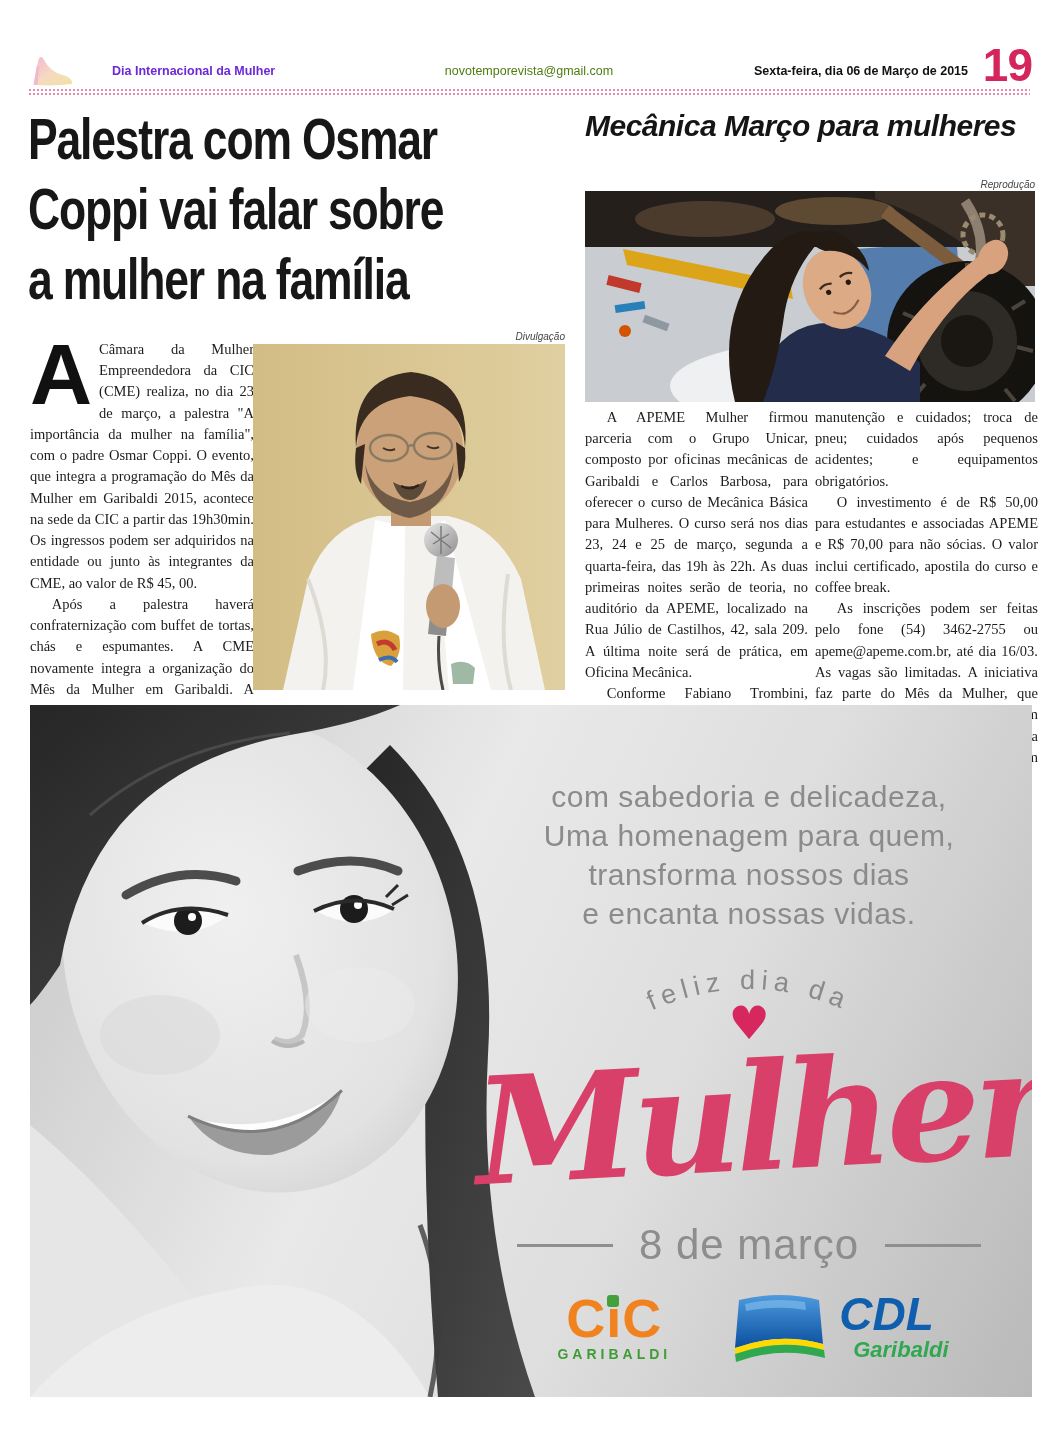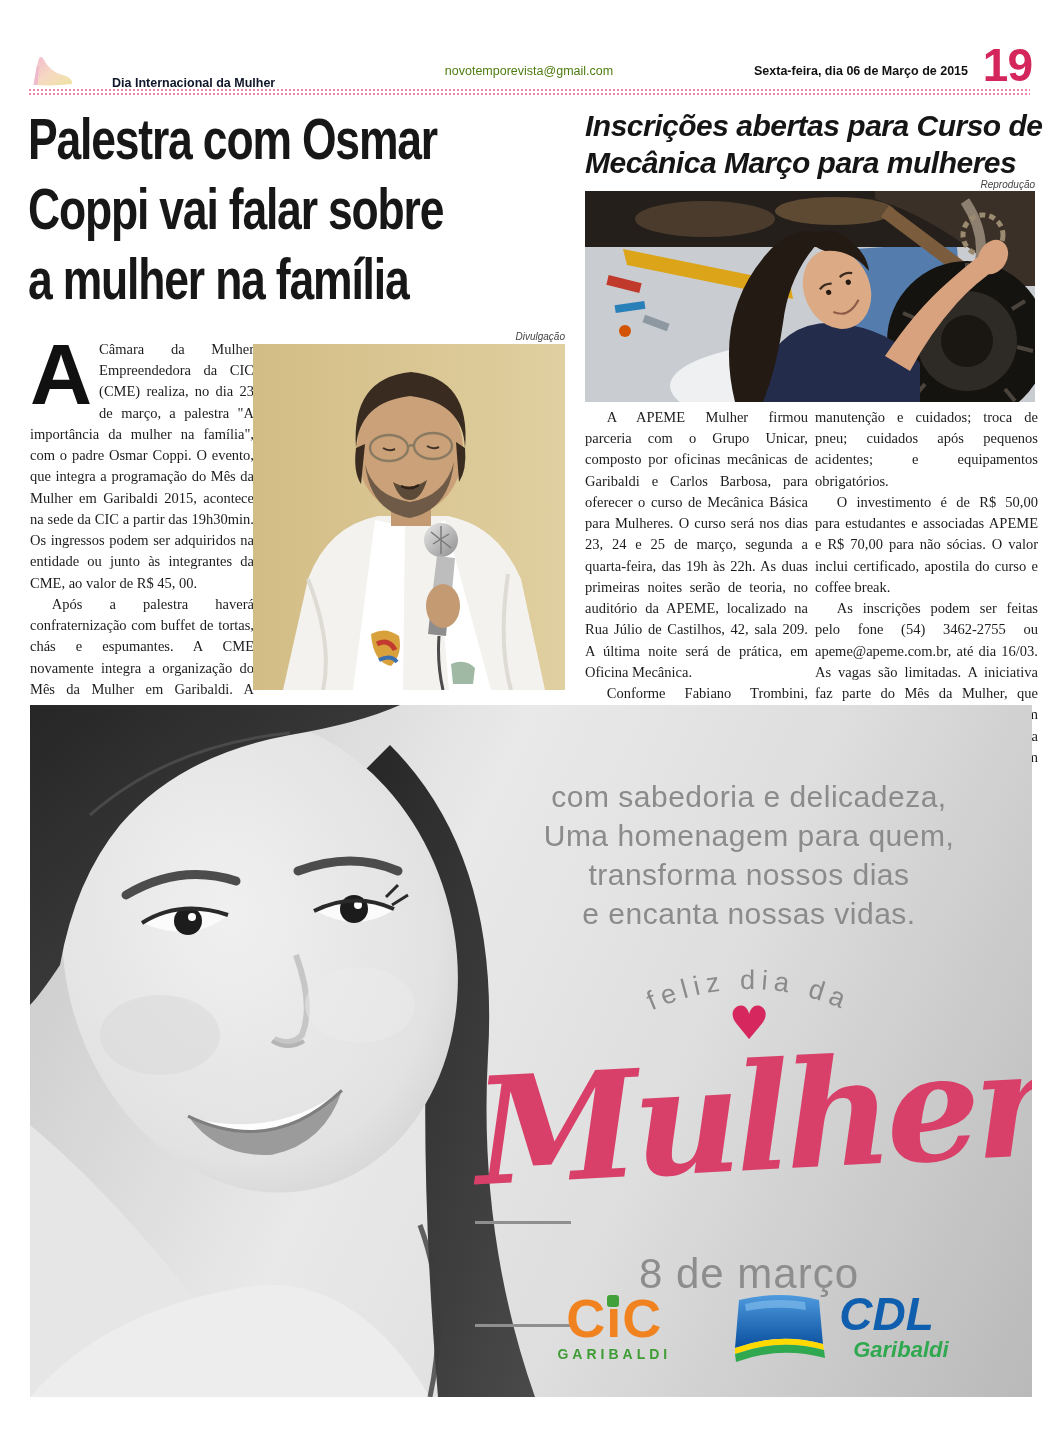--- a/index.html
+++ b/index.html
@@ -4,21 +4,21 @@
 <style>
   * { margin:0; padding:0; box-sizing:border-box; }
   html,body { background:#ffffff; }
   .page {
     position:relative; width:1058px; height:1443px; margin:0 auto;
     background:#ffffff; overflow:hidden;
     font-family:"Liberation Sans", sans-serif; color:#1d1d1d;
   }
   
   .hdr-shoe { position:absolute; left:28px; top:46px; width:48px; height:44px; }
-  .hdr-label { position:absolute; left:80px; top:76px; font-size:12.5px; font-weight:bold; color:#0f172a;padding-left:32px; }
+  .hdr-label { position:absolute; left:80px; top:64px; font-size:12.5px; font-weight:bold; color:#6d28d9;padding-left:32px; }
   .hdr-email { position:absolute; left:0; right:0; top:64px; text-align:center; font-size:12.5px; color:#4d7c0f; }
   .hdr-date  { position:absolute; right:90px; top:64px; font-size:12.5px; font-weight:bold; color:#111; }
   .hdr-page  { position:absolute; right:26px; top:38px; font-size:46px; font-weight:bold; color:#d4265c; letter-spacing:-1px; }
   .hdr-rule  { position:absolute; left:28px; right:28px; top:88px; height:7px;
                background-image:radial-gradient(circle, #ee86a9 1.1px, transparent 1.3px);
                background-size:4px 4px; }
   
   .l-headline {
     position:absolute; left:28px; top:104px; width:645px;
     transform:scaleX(0.78); transform-origin:0 0;
@@ -60,22 +60,22 @@
   }
   .ad-arc { position:absolute; left:0; right:0; top:238px; height:110px; }
   .ad-heart { position:absolute; left:0; right:0; top:295px; font-size:46px; color:#d6275f;
               font-family:"DejaVu Sans", sans-serif; line-height:1; }
   .ad-script {
     position:absolute; left:0; right:0; top:318px;
     font-family:"DejaVu Serif", serif; font-style:italic; font-weight:bold;
     font-size:148px; line-height:190px; color:#d84069; letter-spacing:-6px;
     transform:rotate(-3deg);
   }
-  .ad-date { position:absolute; left:0; right:0; top:516px; display:flex; 
-             justify-content:center; gap:26px;flex-direction:column; }
+  .ad-date { position:absolute; left:0; right:0; top:516px; display:flex; align-items:center;
+             justify-content:center; gap:26px; }
   .ad-date .rule { width:96px; height:3px; background:#8f8f8f; }
   .ad-date .txt { font-size:42px; color:#8d8d8d; letter-spacing:1px; }
   .ad-logos { position:absolute; left:8px; right:0; top:588px; display:flex; align-items:center;
               justify-content:center; gap:60px; }
   
   .cic { text-align:center; position:relative; }
   .cic-word { font-size:54px; font-weight:800; color:#f18220; line-height:0.9;
               font-family:"Liberation Sans", sans-serif; letter-spacing:1px; position:relative; }
   .cic-dot { position:absolute; width:12px; height:12px; background:#43a13b; border-radius:3px;
              left:50%; margin-left:-7px; top:1px; }
@@ -166,21 +166,20 @@
     <circle cx="188" cy="196" r="17" fill="url(#micGrad)"></circle>
     <path d="M178 188 L198 204 M180 200 L196 190 M188 182 L188 210" stroke="#777" stroke-width="1.4"></path>
     <path d="M184 212 L177 268 L197 270 L202 214 Z" fill="#bdbdbd"></path>
     <path d="M179 252 L175 290 L193 292 L196 256 Z" fill="#8d8d8d"></path>
     <path d="M186 292 Q184 320 190 346" stroke="#4b4b4b" stroke-width="3" fill="none"></path>
 
     <ellipse cx="190" cy="262" rx="17" ry="22" fill="#c49a73"></ellipse>
   </svg>
 
   <div class="r-headline">
-    <div>Inscrições abertas para Curso de</div>
     <div>Mecânica Março para mulheres</div>
   </div>
   <div class="credit credit-r">Reprodução</div>
 
   <svg class="photo-mech" viewBox="0 0 450 211" preserveAspectRatio="none">
     <rect width="450" height="211" fill="#c9cdd1"></rect>
     <ellipse cx="235" cy="195" rx="150" ry="45" fill="#f2f4f5" opacity="0.9"></ellipse>
     <rect x="255" y="55" width="120" height="90" fill="#3f6fa8" opacity="0.85" transform="rotate(-4 315 100)"></rect>
 
     <rect x="22" y="88" width="34" height="10" fill="#c0392b" transform="rotate(14 39 93)"></rect>

